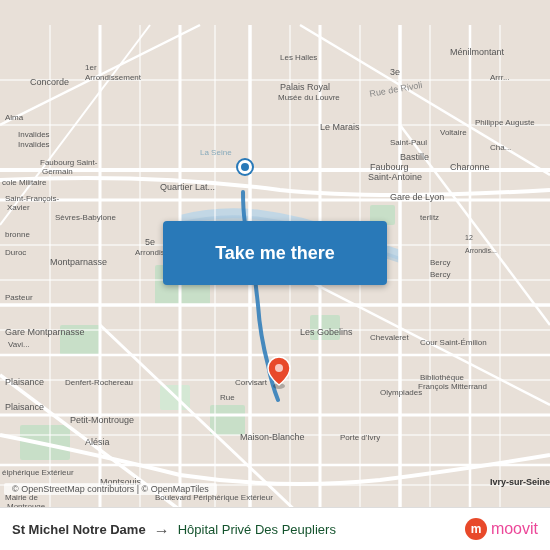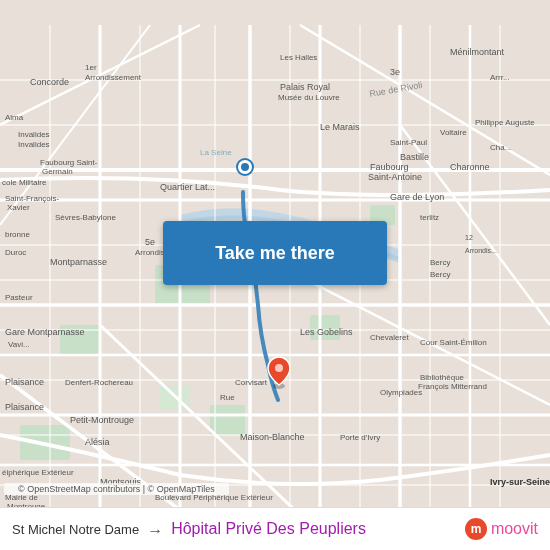--- a/index.html
+++ b/index.html
@@ -70,31 +70,31 @@
     .route-info {
       display: flex;
       align-items: center;
       gap: 8px;
       flex: 1;
     }
 
     .route-from {
       font-size: 13px;
       color: #333;
-      font-weight: 400;
+      font-weight: 700;
     }
 
     .route-arrow {
       font-size: 16px;
       color: #555;
     }
 
     .route-to {
-      font-size: 16px;
-      color: #a21caf;
+      font-size: 13px;
+      color: #14532d;
       font-weight: 500;
     }
 
     .moovit-logo {
       display: flex;
       align-items: center;
       gap: 4px;
     }
 
     .moovit-text {
@@ -104,21 +104,21 @@
     }
 
     
     .attribution {
       position: absolute;
       bottom: 55px;
       left: 4px;
       font-size: 9px;
       color: #555;
       background: rgba(255,255,255,0.7);
-      padding: 1px 14px;
+      padding: 1px 8px;
       border-radius: 2px;
       z-index: 9;
       margin-top: 32px;
     }
 
     
     .origin-dot {
       position: absolute;
       width: 14px;
       height: 14px;

